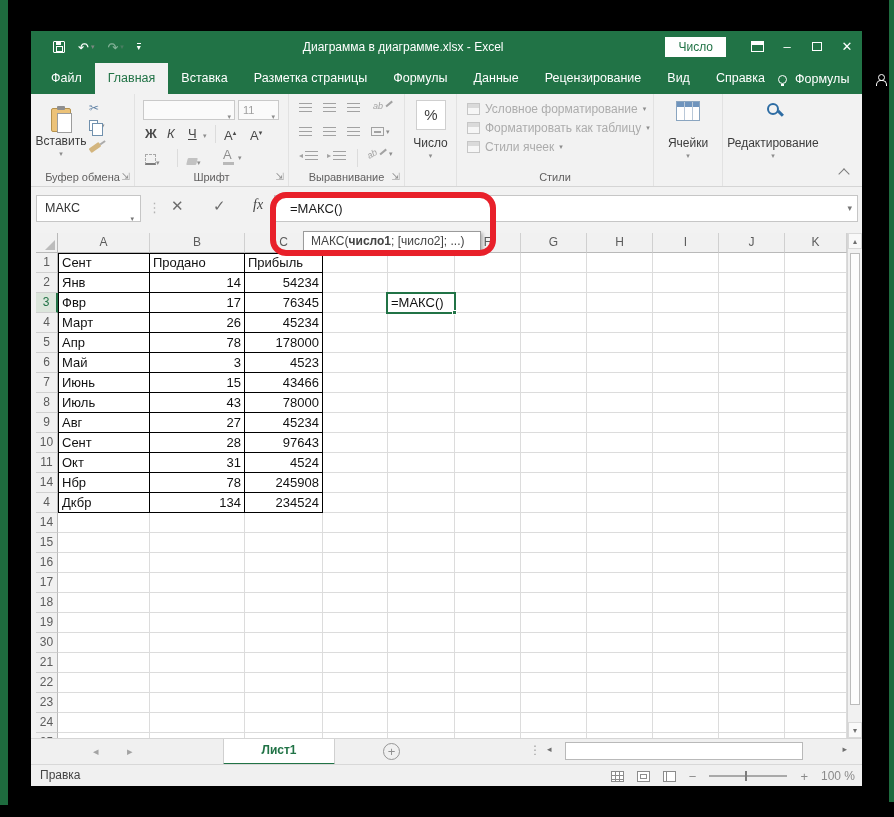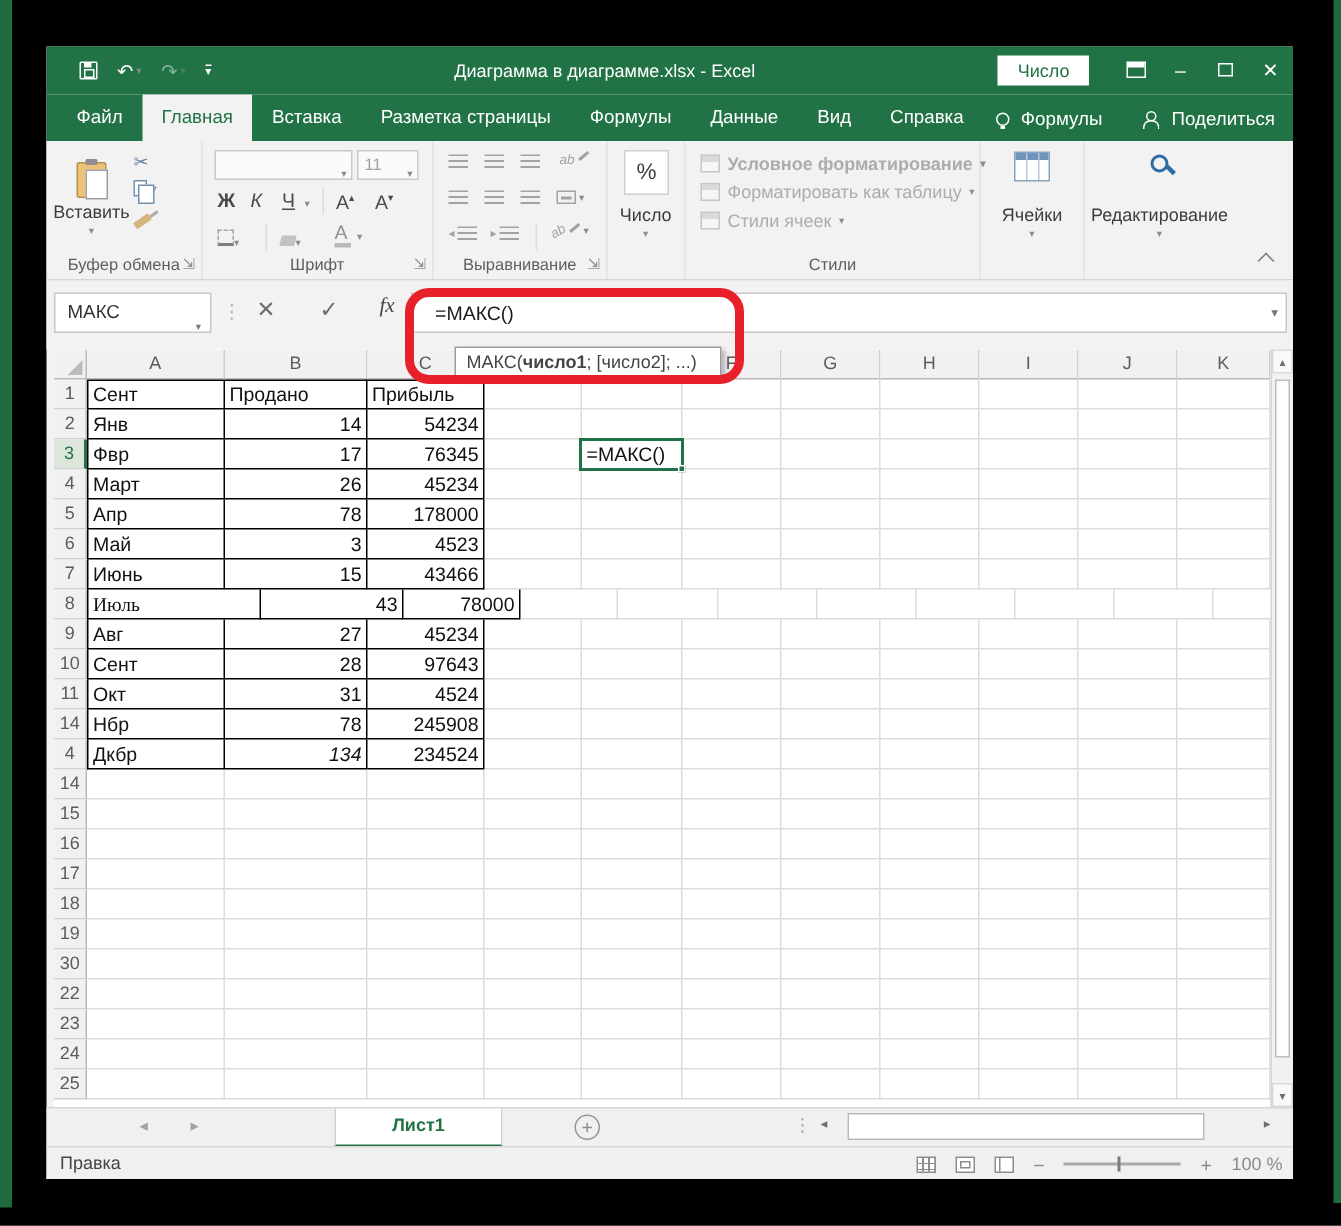--- a/index.html
+++ b/index.html
@@ -178,20 +178,21 @@
       <span class="wc">✕</span>
     </div>
 
     <div id="rtabs">
       <div class="rtab">Файл</div>
         <div class="rtab active">Главная</div>
         <div class="rtab">Вставка</div>
         <div class="rtab">Разметка страницы</div>
         <div class="rtab">Формулы</div>
         <div class="rtab">Данные</div>
+        <div class="rtab">Рецензирование</div>
         <div class="rtab">Вид</div>
         <div class="rtab">Справка</div>
         <div id="tabs-right">
         <span class="bulb"></span>
         <span>Формулы</span>
         <span style="width:10px"></span>
         <span class="person"></span>
         <span>Поделиться</span>
       </div>
     </div>
@@ -285,21 +286,21 @@
       </div>
 
       <div class="group" style="left:374px;width:52px">
         <div id="pct-btn">%</div>
         <div class="collapsed-name" style="top:42px">Число</div>
         <div class="collapsed-car" style="top:58px">▾</div>
       </div>
 
       <div class="group" style="left:426px;width:197px">
         <div id="styles-items">
-            <div class="stitem" style="top: 8px; font-weight: bold;">
+            <div class="stitem" style="top: 8px;">
               <span class="stico"></span>
               <span>Условное форматирование</span>
               <span class="car">▾</span>
             </div>
             <div class="stitem" style="top: 27px;">
               <span class="stico"></span>
               <span>Форматировать как таблицу</span>
               <span class="car">▾</span>
             </div>
             <div class="stitem" style="top: 46px;">
@@ -448,21 +449,21 @@
           <div class="gcell" style="width: 67px;"></div>
           <div class="gcell" style="width: 66px;"></div>
           <div class="gcell" style="width: 66px;"></div>
           <div class="gcell" style="width: 66px;"></div>
           <div class="gcell" style="width: 66px;"></div>
           <div class="gcell" style="width: 66px;"></div>
           <div class="gcell" style="width: 62px;"></div>
         </div>
         <div class="grow">
           <div class="rowhdr">8</div>
-          <div class="gcell tb bl" style="width: 116px; font-family: Liberation Serif, serif;">Июль</div>
+          <div class="gcell tb bl" style="width: 92px;">Июль</div>
           <div class="gcell tb num" style="width: 95px;">43</div>
           <div class="gcell tb num" style="width: 78px;">78000</div>
           <div class="gcell" style="width: 65px;"></div>
           <div class="gcell" style="width: 67px;"></div>
           <div class="gcell" style="width: 66px;"></div>
           <div class="gcell" style="width: 66px;"></div>
           <div class="gcell" style="width: 66px;"></div>
           <div class="gcell" style="width: 66px;"></div>
           <div class="gcell" style="width: 66px;"></div>
           <div class="gcell" style="width: 62px;"></div>
@@ -519,21 +520,21 @@
           <div class="gcell" style="width: 66px;"></div>
           <div class="gcell" style="width: 66px;"></div>
           <div class="gcell" style="width: 66px;"></div>
           <div class="gcell" style="width: 66px;"></div>
           <div class="gcell" style="width: 66px;"></div>
           <div class="gcell" style="width: 62px;"></div>
         </div>
         <div class="grow">
           <div class="rowhdr">4</div>
           <div class="gcell tb bl" style="width: 92px;">Дкбр</div>
-          <div class="gcell tb num" style="width: 95px; font-style: italic;">134</div>
+          <div class="gcell tb num" style="width: 95px;">134</div>
           <div class="gcell tb num" style="width: 78px;">234524</div>
           <div class="gcell" style="width: 65px;"></div>
           <div class="gcell" style="width: 67px;"></div>
           <div class="gcell" style="width: 66px;"></div>
           <div class="gcell" style="width: 66px;"></div>
           <div class="gcell" style="width: 66px;"></div>
           <div class="gcell" style="width: 66px;"></div>
           <div class="gcell" style="width: 66px;"></div>
           <div class="gcell" style="width: 62px;"></div>
         </div>
@@ -616,20 +617,34 @@
           <div class="gcell" style="width: 67px;"></div>
           <div class="gcell" style="width: 66px;"></div>
           <div class="gcell" style="width: 66px;"></div>
           <div class="gcell" style="width: 66px;"></div>
           <div class="gcell" style="width: 66px;"></div>
           <div class="gcell" style="width: 66px;"></div>
           <div class="gcell" style="width: 62px;"></div>
         </div>
         <div class="grow">
           <div class="rowhdr">30</div>
+          <div class="gcell" style="width: 92px;"></div>
+          <div class="gcell" style="width: 95px;"></div>
+          <div class="gcell" style="width: 78px;"></div>
+          <div class="gcell" style="width: 65px;"></div>
+          <div class="gcell" style="width: 67px;"></div>
+          <div class="gcell" style="width: 66px;"></div>
+          <div class="gcell" style="width: 66px;"></div>
+          <div class="gcell" style="width: 66px;"></div>
+          <div class="gcell" style="width: 66px;"></div>
+          <div class="gcell" style="width: 66px;"></div>
+          <div class="gcell" style="width: 62px;"></div>
+        </div>
+        <div class="grow">
+          <div class="rowhdr">21</div>
           <div class="gcell" style="width: 92px;"></div>
           <div class="gcell" style="width: 95px;"></div>
           <div class="gcell" style="width: 78px;"></div>
           <div class="gcell" style="width: 65px;"></div>
           <div class="gcell" style="width: 67px;"></div>
           <div class="gcell" style="width: 66px;"></div>
           <div class="gcell" style="width: 66px;"></div>
           <div class="gcell" style="width: 66px;"></div>
           <div class="gcell" style="width: 66px;"></div>
           <div class="gcell" style="width: 66px;"></div>

